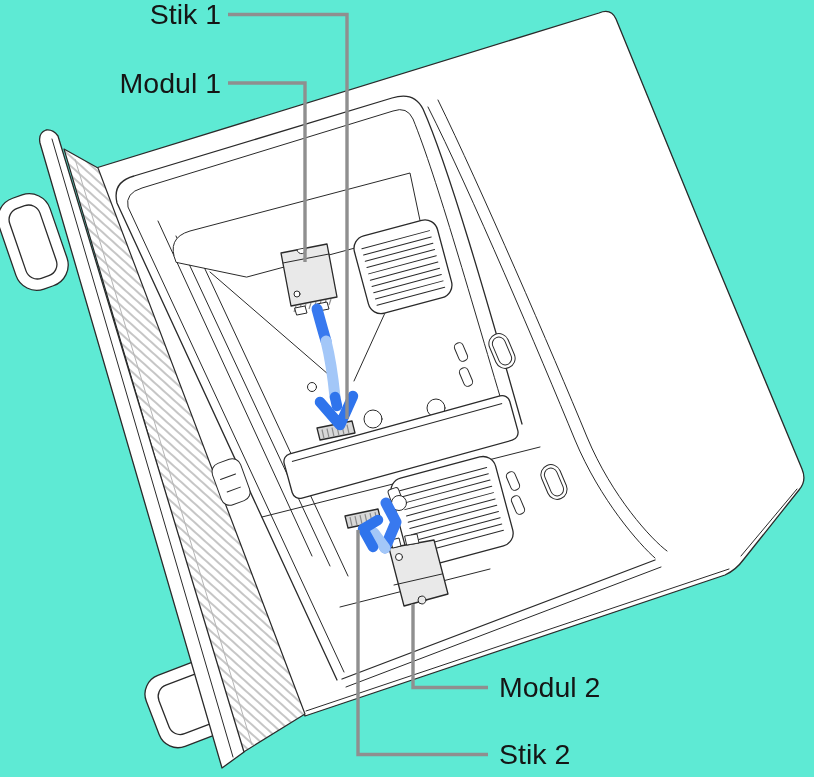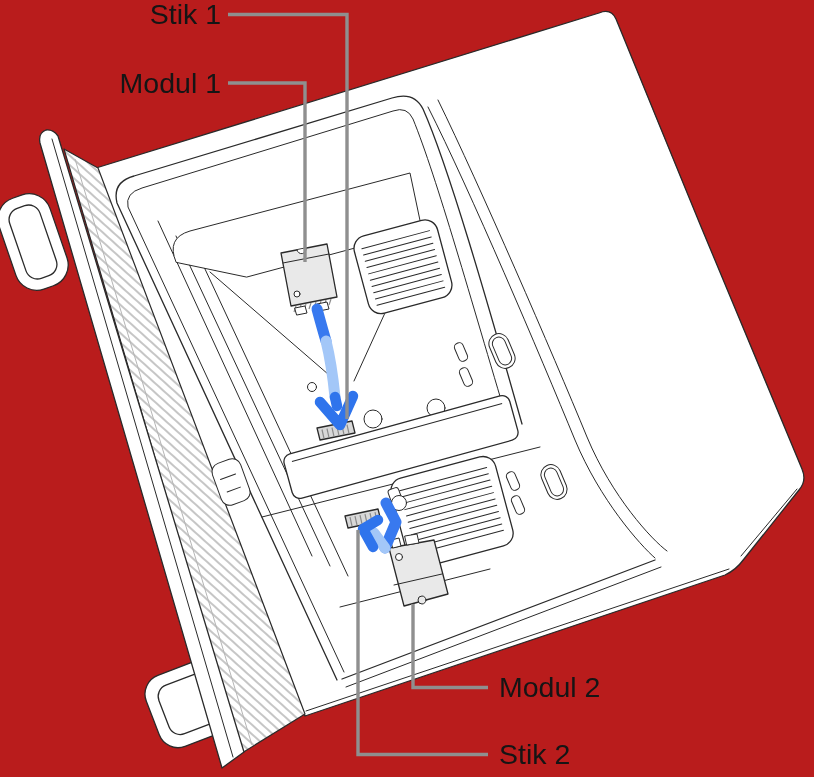--- a/index.html
+++ b/index.html
@@ -1,19 +1,19 @@
 <!DOCTYPE html>
 <html><head>
 <meta charset="utf-8">
 <style>
   html,body{margin:0;padding:0;background:#fff;}
   .figure-wrap{
     position:relative;
     width:814px;height:777px;
-    background:#b91c1c;
+    background:#5eead4;
     overflow:hidden;
     font-family:"Liberation Sans", sans-serif;
   }
   svg{position:absolute;inset:0;display:block;}
   .ln{fill:none;stroke:#2a2a2a;stroke-width:1.3;stroke-linecap:round;stroke-linejoin:round;}
   .ln-thin{fill:none;stroke:#2a2a2a;stroke-width:1;stroke-linecap:round;stroke-linejoin:round;}
   .white{fill:#ffffff;}
   .module{fill:#e9e9e9;}
   .conn{fill:#d8d8d8;}
   .stripe{stroke:#8a8a8a;stroke-width:1.2;}

